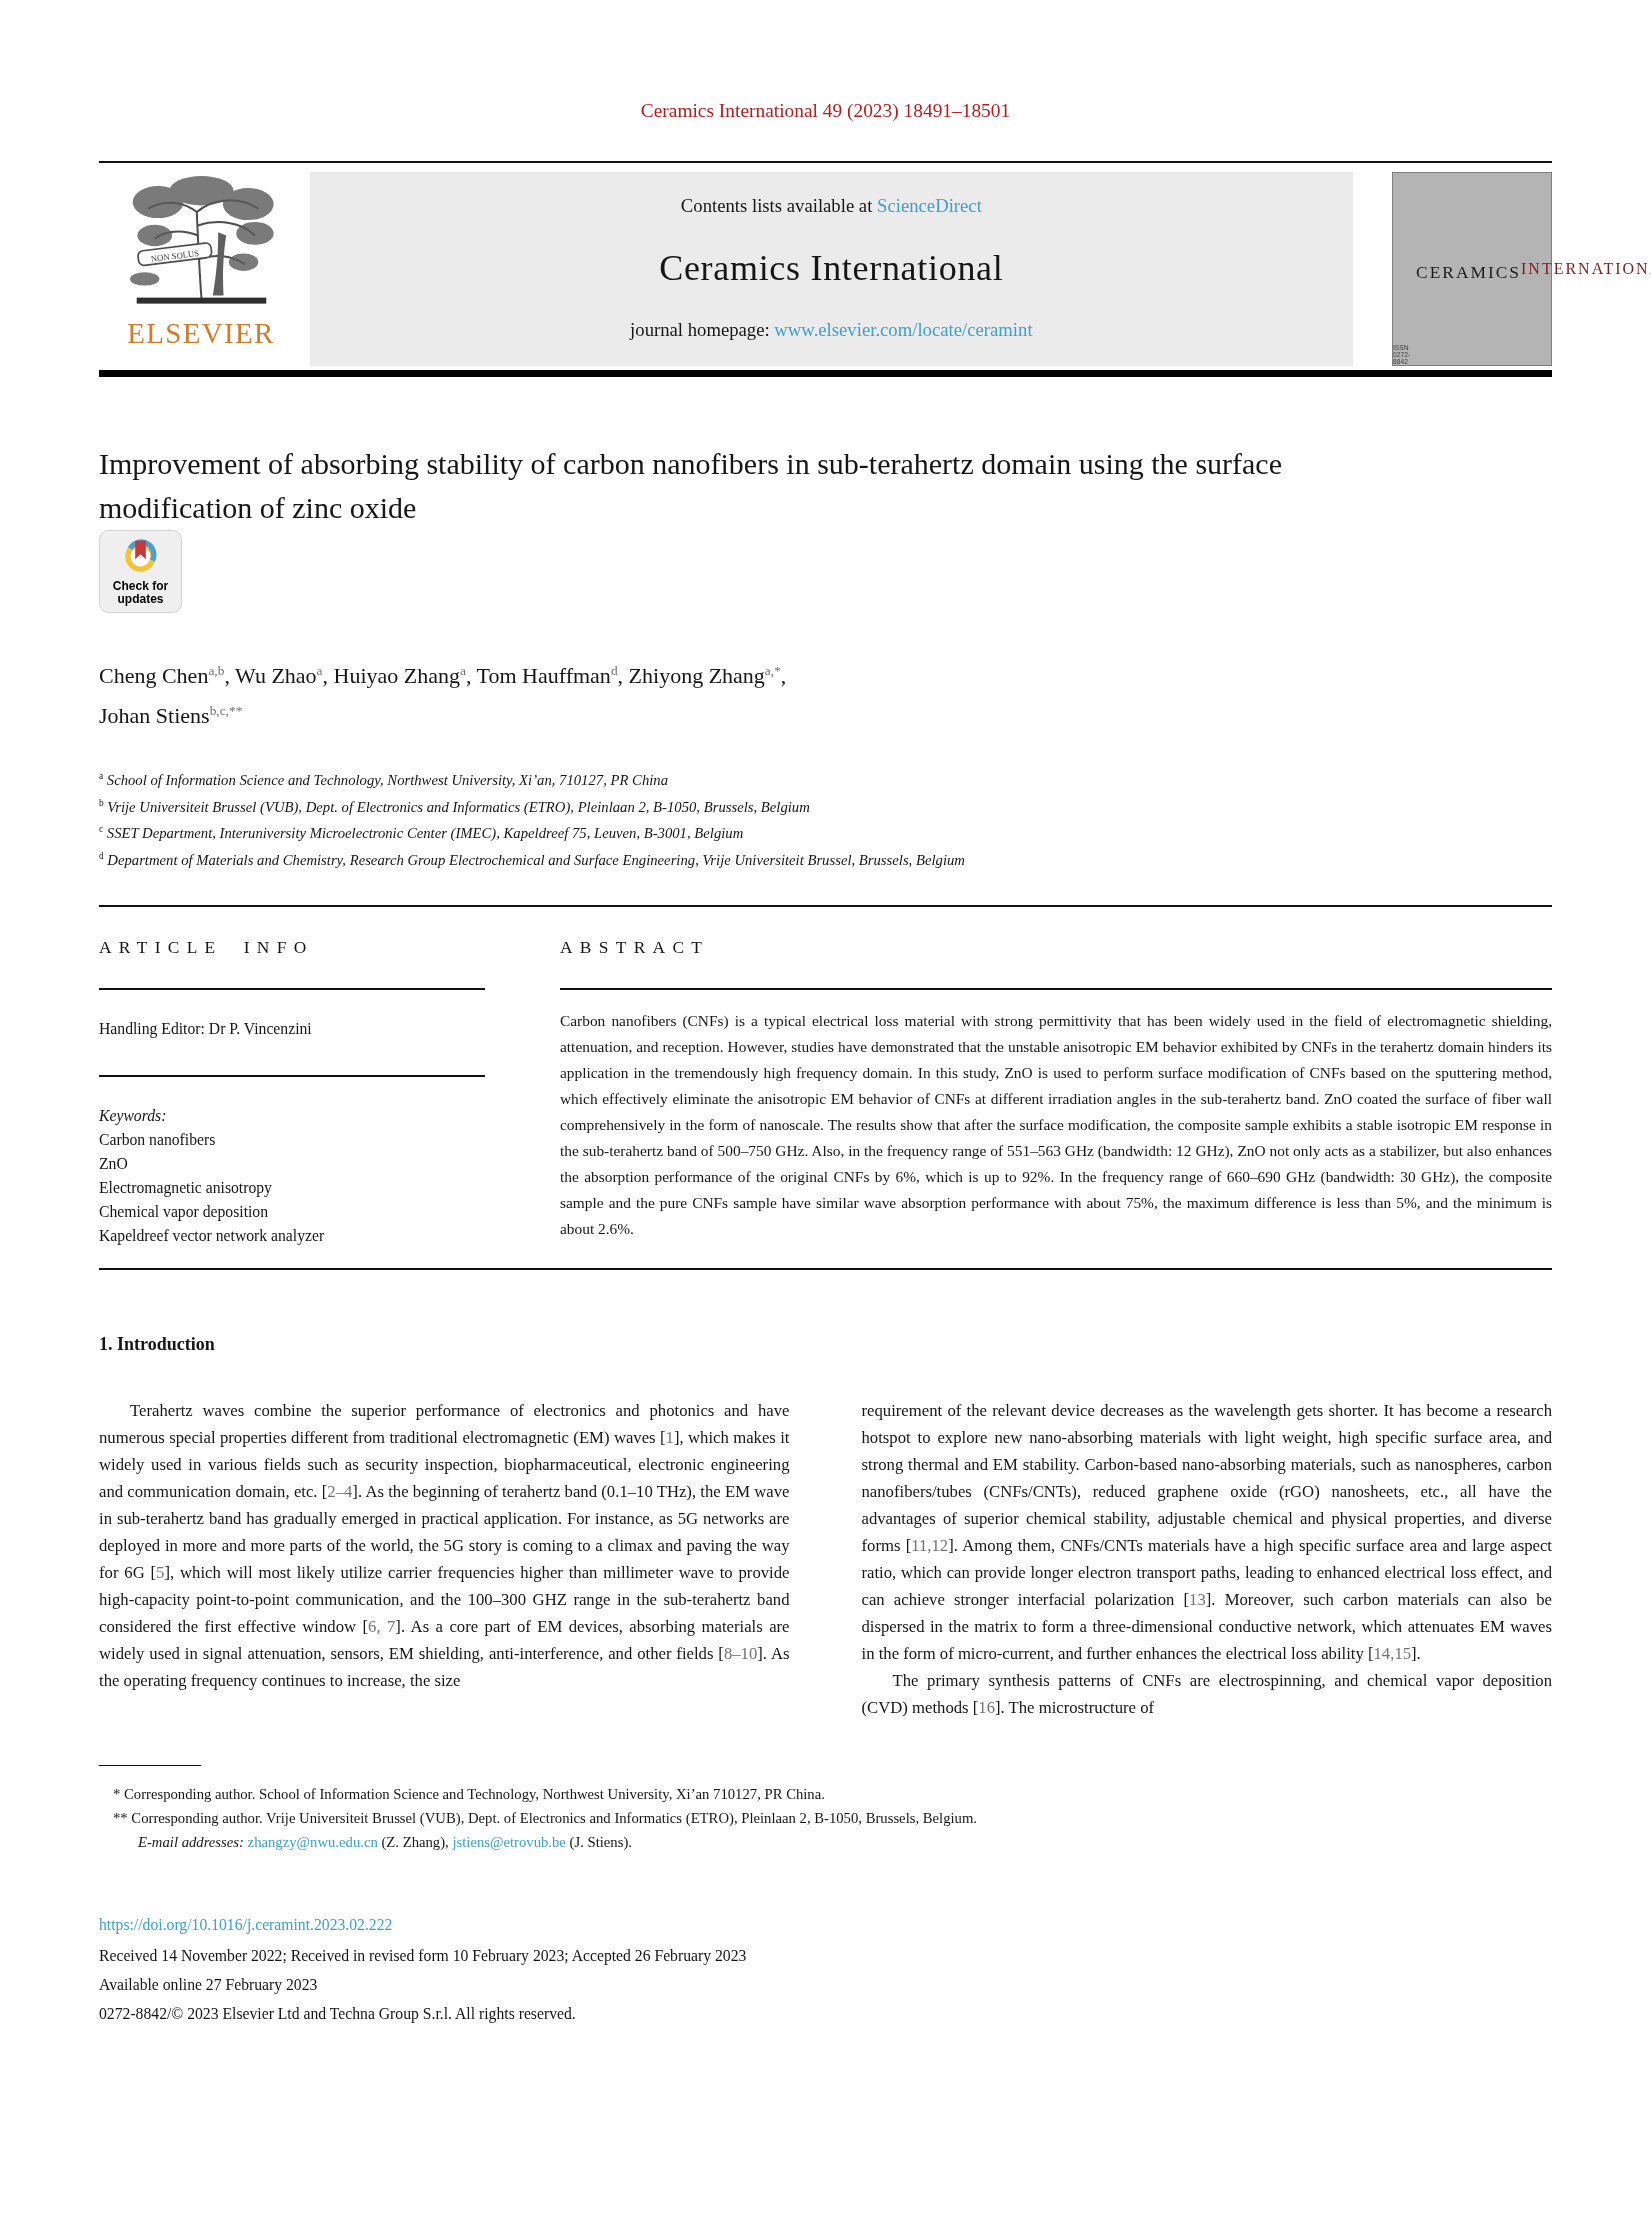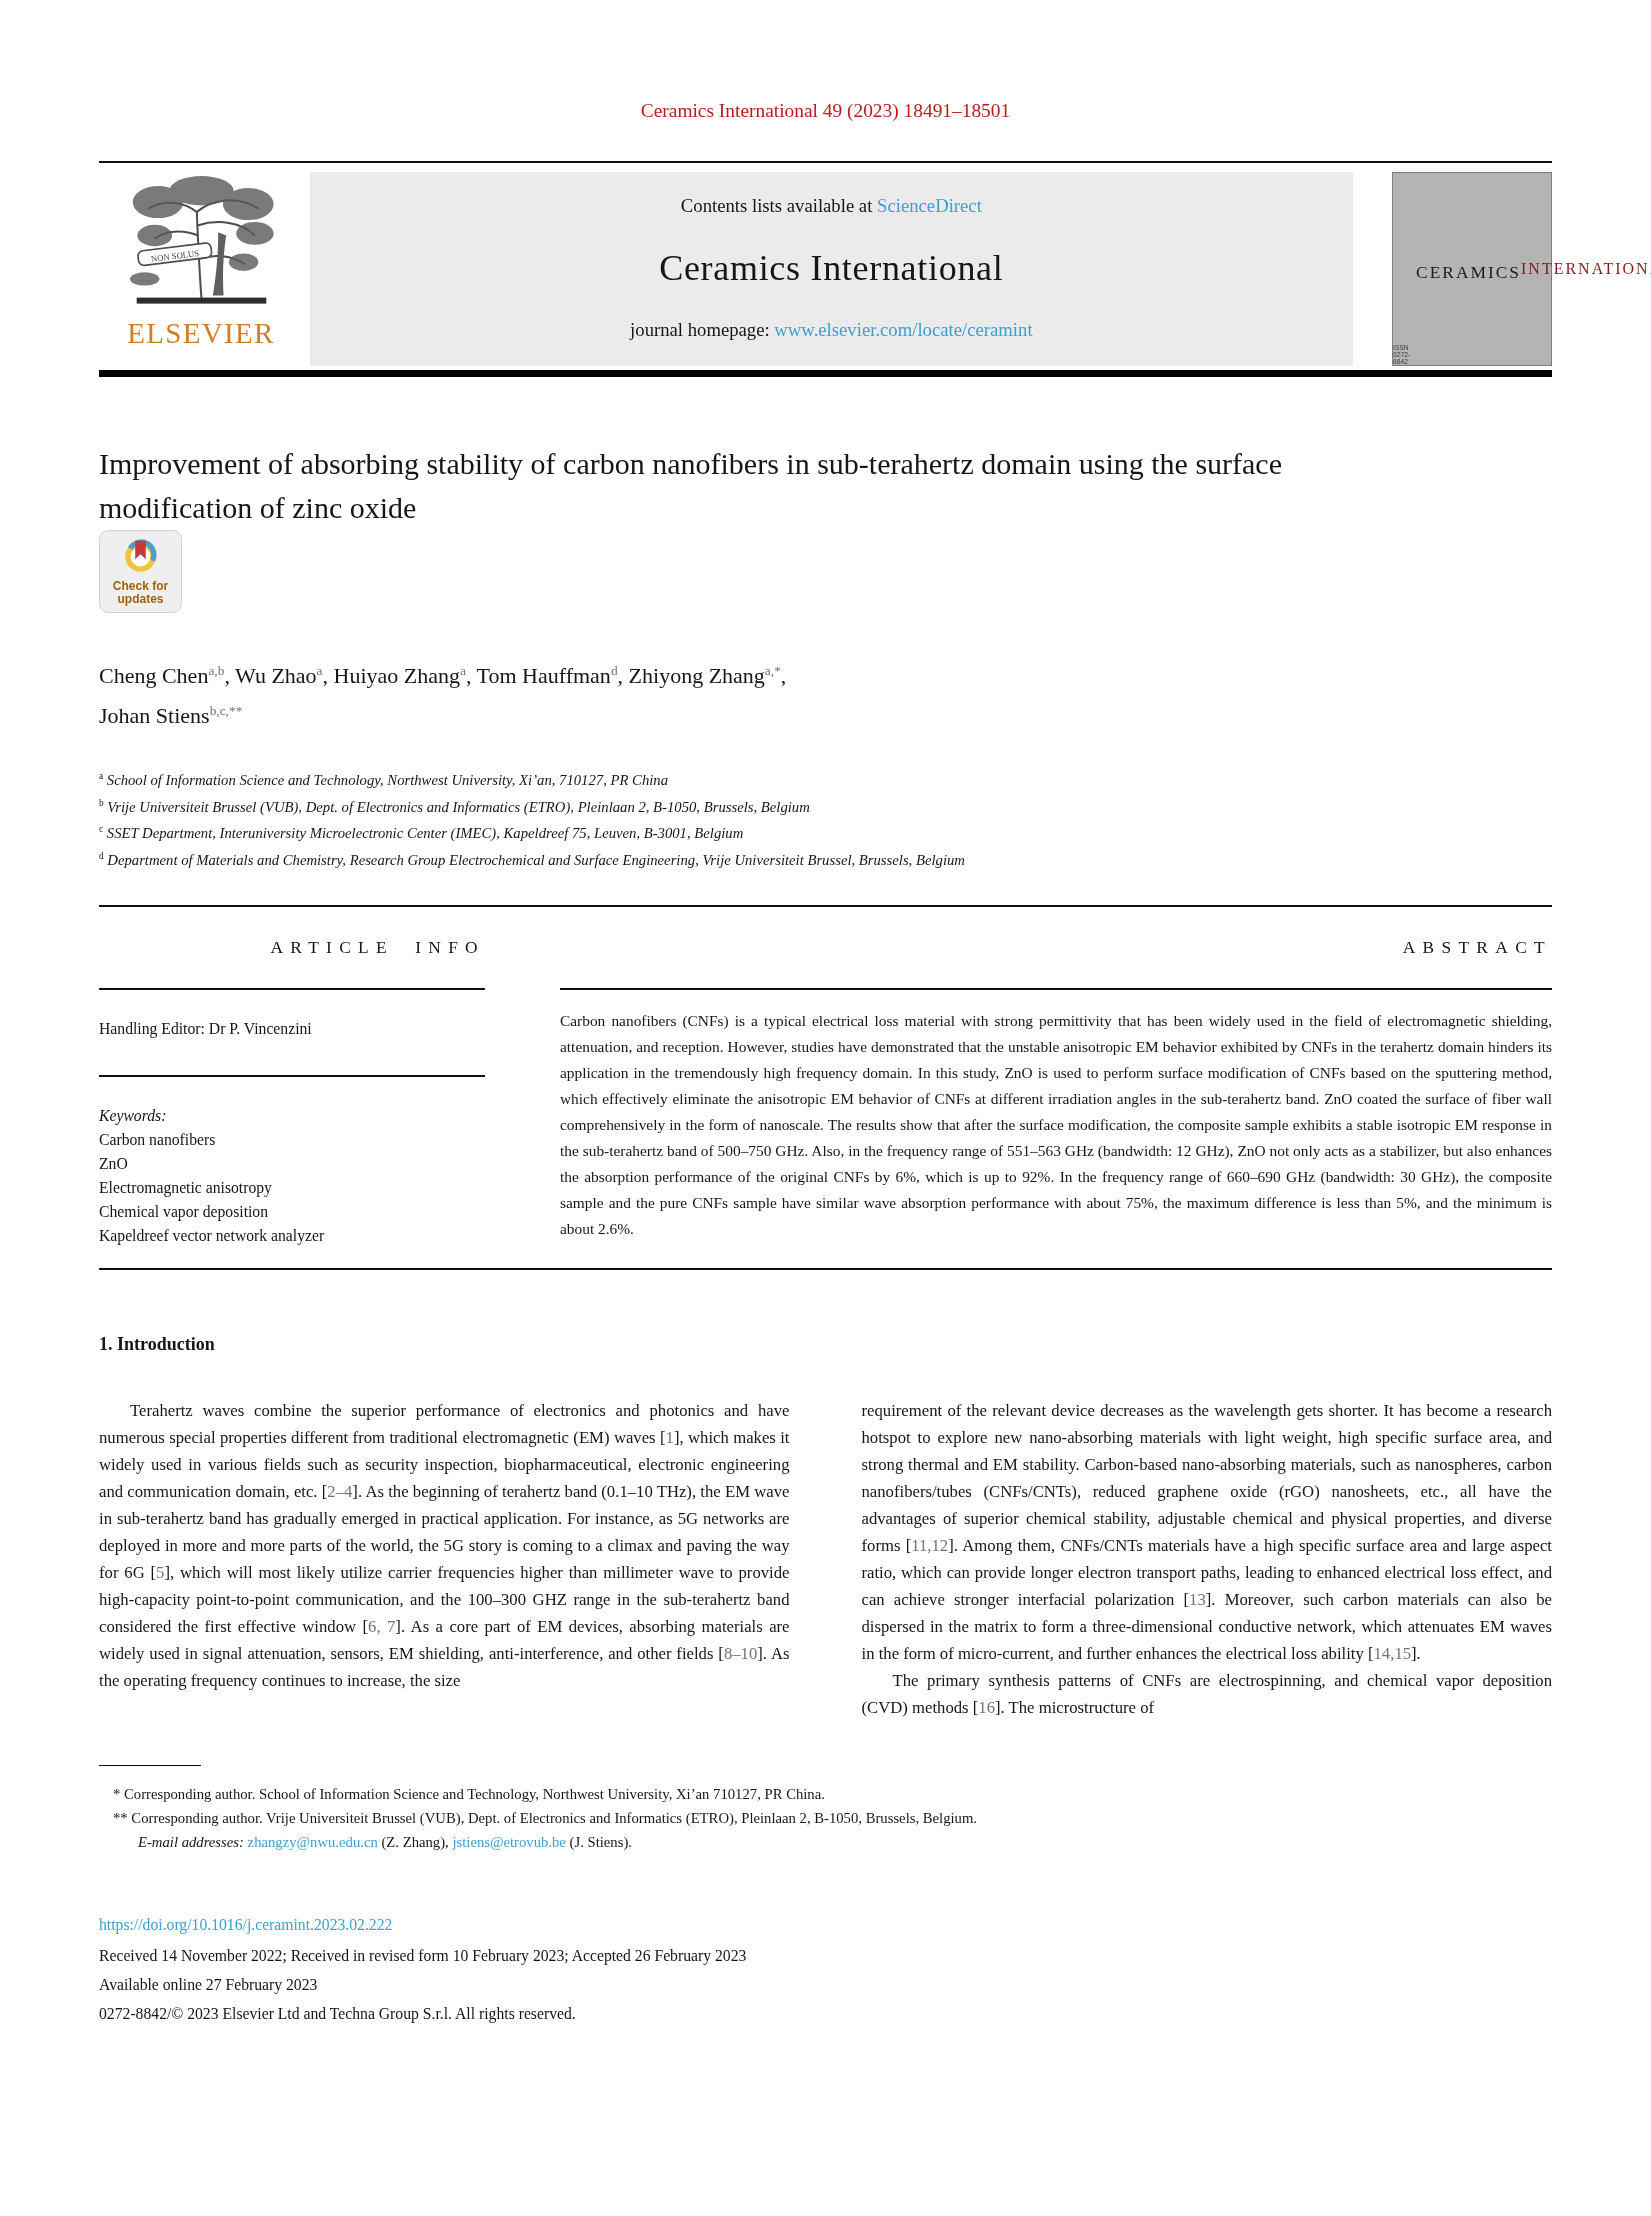--- a/index.html
+++ b/index.html
@@ -45,34 +45,34 @@
   .cover-bar{height:2px;background:#8d8d8d;margin-top:4.7px;}
   .b1{width:100px;} .b2{width:114px;} .b3{width:73px;} .b4{width:107px;margin-top:8px;}
   .cover-pub{font-size:6.7px;letter-spacing:0.7px;color:#3c3c3c;margin:6.7px 0 5.3px 0;}
 
   .rule-thick{border:0;height:6.7px;background:#000;margin:4px 0 0 0;}
 
   
   .title-row{display:flex;justify-content:space-between;align-items:flex-start;margin-top:65px;flex-direction:column;}
   .title{font-size:30px;font-weight:400;line-height:44px;width:1189px;margin:0;}
   .badge{width:81px;height:81px;background:#efefef;border:0.7px solid #d2d2d2;border-radius:9.3px;display:flex;flex-direction:column;align-items:center;justify-content:center;cursor:pointer;}
-  .badge-text{font-family:"Liberation Sans",sans-serif;font-size:12px;line-height:12.7px;font-weight:bold;color:#a16207;text-align:center;margin-top:1.3px;}
+  .badge-text{font-family:"Liberation Sans",sans-serif;font-size:12px;line-height:12.7px;font-weight:bold;color:#000000;text-align:center;margin-top:1.3px;}
 
   
   .authors{margin-top:40px;font-size:22px;line-height:35px;}
   .authors sup{font-size:13.4px;}
   .affils{margin-top:31px;font-style:italic;font-size:14.7px;line-height:23px;}
   .affils sup{font-size:9.3px;font-style:normal;}
   .rule-mid{border:0;border-top:2px solid #101010;margin:33px 0 0 0;}
 
   
   .info-grid{display:flex;gap:75px;margin-top:29px;}
   .col-info{width:386px;flex:0 0 auto;}
   .col-abs{flex:1;}
-  .sec-head{font-size:17.4px;letter-spacing:0.42em;word-spacing:0.55em;line-height:23px;text-align:right;}
+  .sec-head{font-size:17.4px;letter-spacing:0.42em;word-spacing:0.55em;line-height:23px;}
   .head-rule{border:0;border-top:2px solid #101010;margin:29px 0 0 0;}
   .handling{font-size:15.7px;margin-top:27px;line-height:23px;}
   .head-rule2{border:0;border-top:2px solid #101010;margin:35px 0 0 0;}
   .kw-label{font-style:italic;font-size:15.7px;margin-top:27px;line-height:24px;}
   .kw-list{font-size:15.7px;line-height:24px;}
   .abstract-text{font-size:15.4px;line-height:26px;text-align:justify;margin-top:17.4px;}
   .rule-after{border:0;border-top:2px solid #101010;margin:20px 0 0 0;}
 
   
   .intro-head{font-size:18px;font-weight:bold;margin-top:63px;line-height:23px;}

